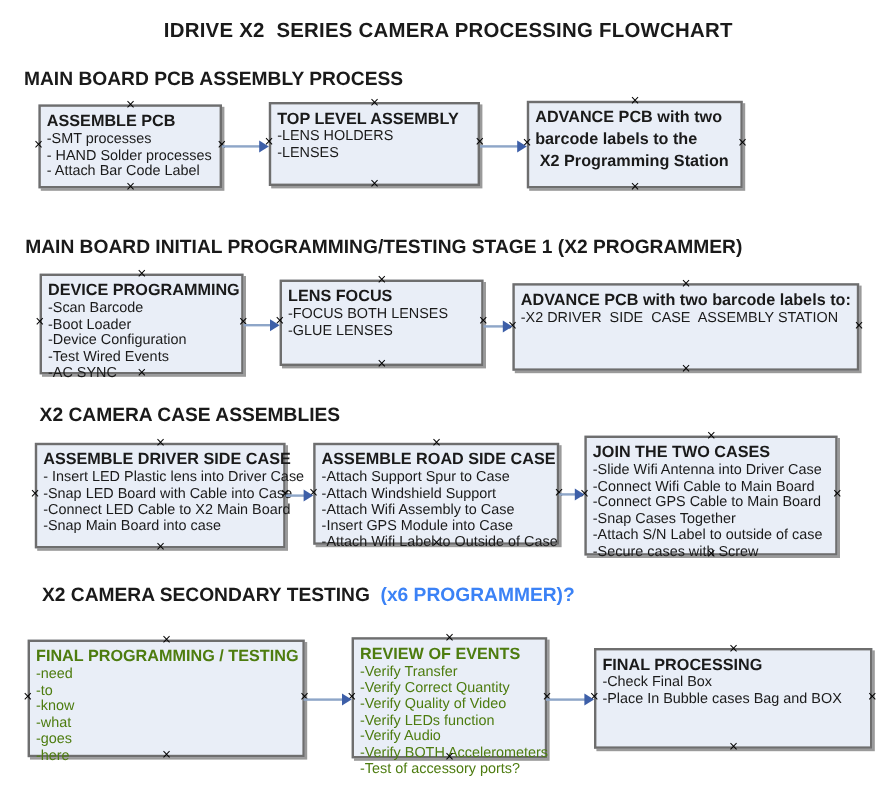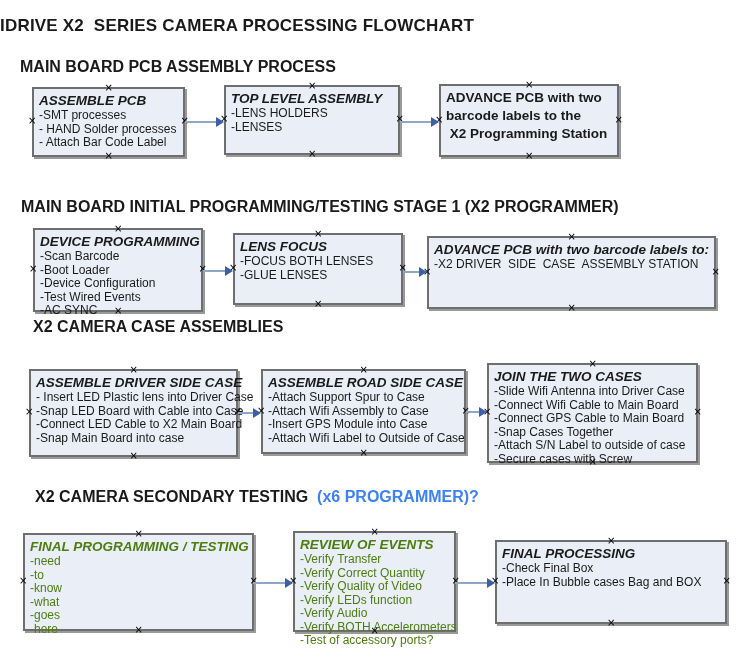--- a/index.html
+++ b/index.html
@@ -1,33 +1,33 @@
 <!DOCTYPE html>
 <html><head>
 <meta charset="utf-8">
 <style>
   html,body{margin:0;padding:0;background:#fff;}
   .canvas{
     position:relative;width:747px;height:662px;background:#ffffff;overflow:hidden;
     font-family:"Liberation Sans",sans-serif;color:#1a1a1a;
   }
   .page-title{
-    position:absolute;left:0;right:0;top:16px;
+    position:absolute;left:0;right:0;top:16px;text-align:center;
     font-size:17px;font-weight:bold;letter-spacing:.2px;white-space:pre;
   }
   .sheader{
     position:absolute;font-size:16px;font-weight:bold;white-space:pre;
   }
   .red-text{color:#3b82f6;}
   .fbox{
     position:absolute;background:#e9eef7;border:2px solid #6e6e6e;
     box-shadow:2px 2px 0 #9a9a9a;padding:3px 5px;box-sizing:border-box;
   }
   .ftitle{
-    font-size:13.5px;font-weight:bold;line-height:17px;white-space:pre;font-style:italic;
+    font-size:13.5px;font-weight:bold;line-height:17px;white-space:pre;
   }
   .fline{
     font-size:12px;line-height:13.5px;white-space:pre;
   }
   .bold-lines .fline{
     font-size:13.5px;font-weight:bold;line-height:18px;
   }
   .fbox.red .ftitle,.fbox.red .fline{color:#4d7c0f;}
   .handle{
     position:absolute;font-size:10px;line-height:10px;color:#000;
@@ -120,37 +120,38 @@
     <div class="fline">-X2 DRIVER  SIDE  CASE  ASSEMBLY STATION</div>
   <span class="handle handle-top">×</span>
       <span class="handle handle-bottom">×</span>
       <span class="handle handle-left">×</span>
       <span class="handle handle-right">×</span>
     </div>
 
   <div class="arrow" style="left:203px;top:266px;width:30px;"></div>
   <div class="arrow" style="left:403px;top:267px;width:24px;"></div>
 
-  <div class="sheader" style="left:33px;top:318px;">X2 CAMERA CASE ASSEMBLIES</div>
+  <div class="sheader" style="left:33px;top:338px;">X2 CAMERA CASE ASSEMBLIES</div>
 
   <div class="fbox" style="left:29px;top:369px;width:209px;height:88px;">
     <div class="ftitle">ASSEMBLE DRIVER SIDE CASE</div>
     <div class="fline">- Insert LED Plastic lens into Driver Case</div>
     <div class="fline">-Snap LED Board with Cable into Case</div>
     <div class="fline">-Connect LED Cable to X2 Main Board</div>
     <div class="fline">-Snap Main Board into case</div>
   <span class="handle handle-top">×</span>
       <span class="handle handle-bottom">×</span>
       <span class="handle handle-left">×</span>
       <span class="handle handle-right">×</span>
     </div>
 
   <div class="fbox" style="left:261px;top:369px;width:205px;height:85px;">
     <div class="ftitle">ASSEMBLE ROAD SIDE CASE</div>
     <div class="fline">-Attach Support Spur to Case</div>
+    <div class="fline">-Attach Windshield Support</div>
     <div class="fline">-Attach Wifi Assembly to Case</div>
     <div class="fline">-Insert GPS Module into Case</div>
     <div class="fline">-Attach Wifi Label to Outside of Case</div>
   <span class="handle handle-top">×</span>
       <span class="handle handle-bottom">×</span>
       <span class="handle handle-left">×</span>
       <span class="handle handle-right">×</span>
     </div>
 
   <div class="fbox" style="left:487px;top:363px;width:211px;height:100px;">

